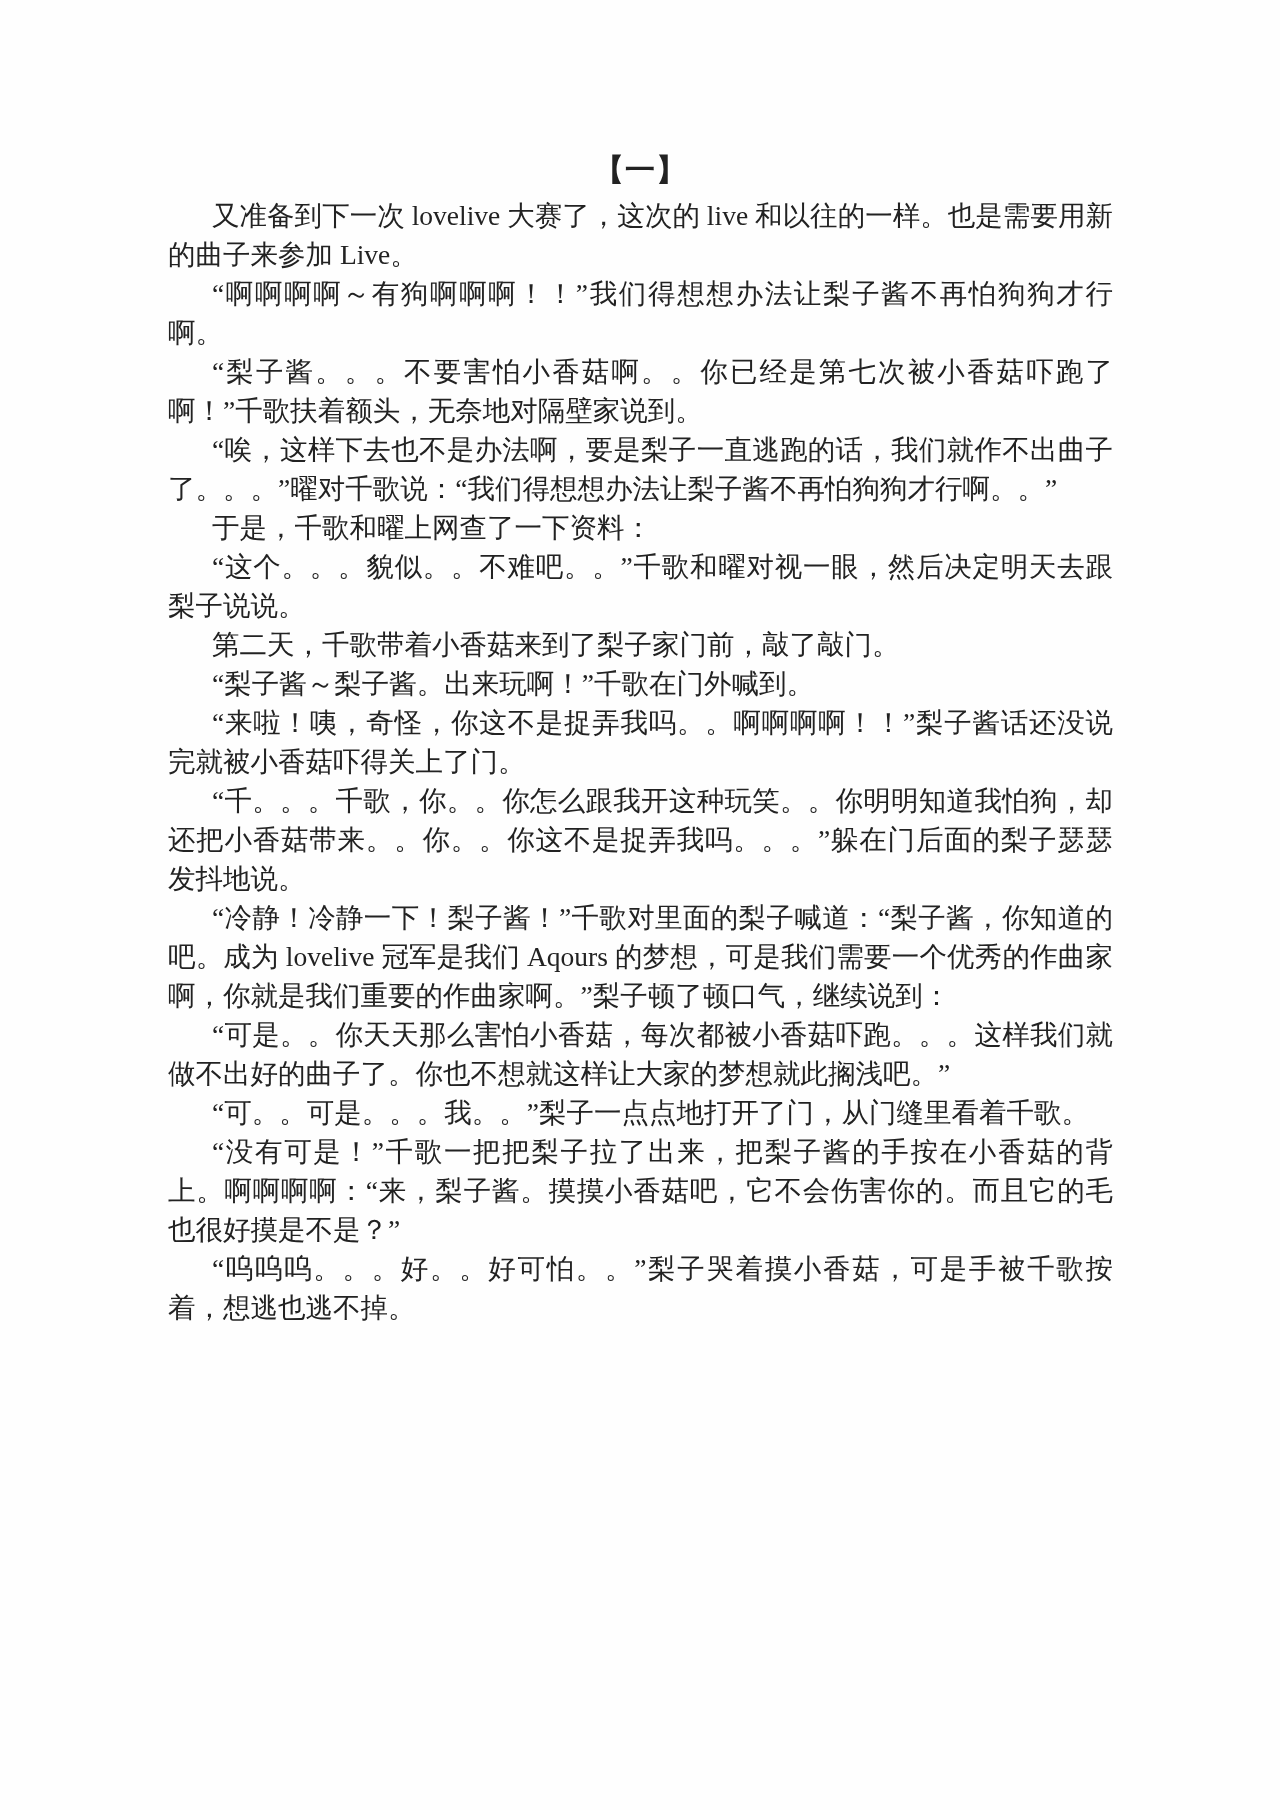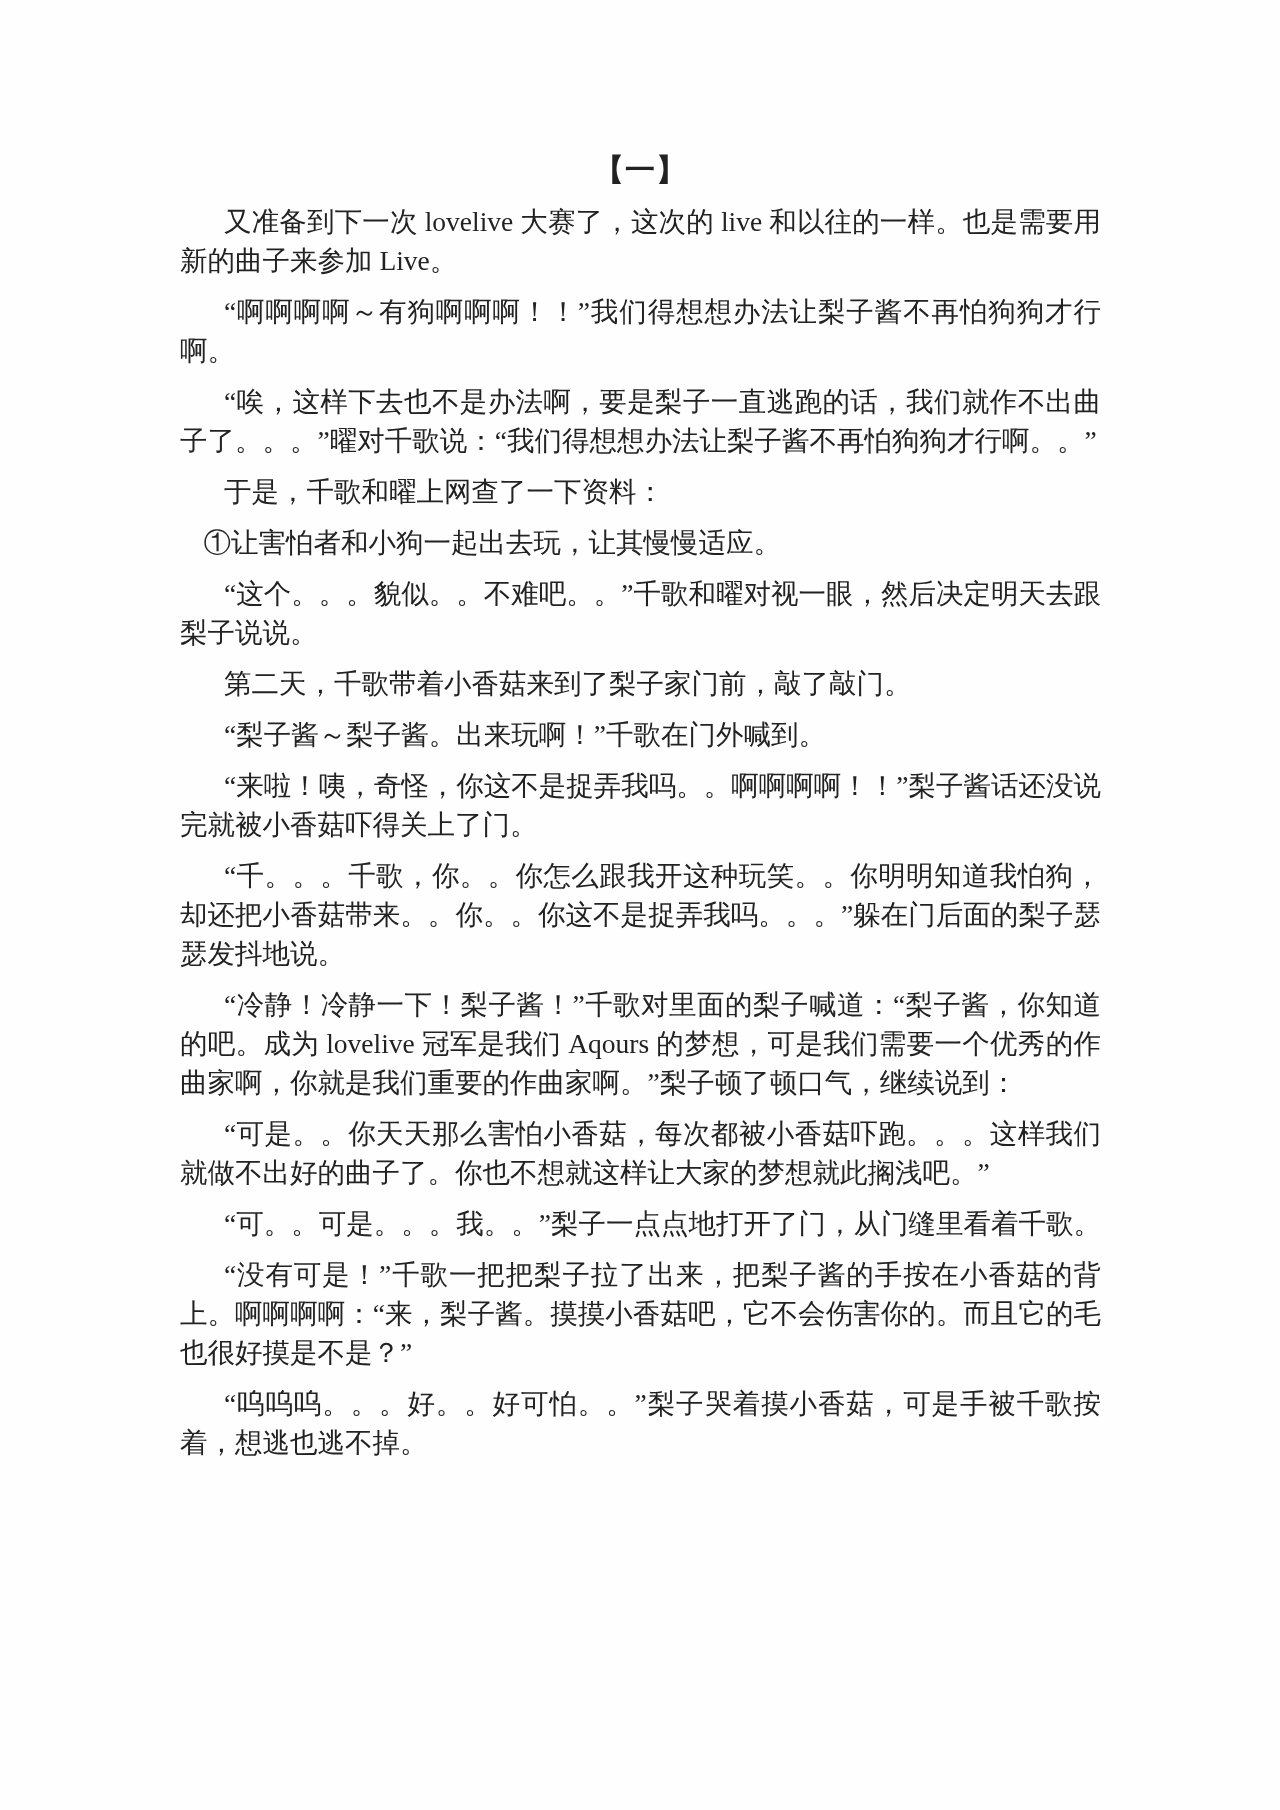--- a/index.html
+++ b/index.html
@@ -23,38 +23,38 @@
   }
   .section-title {
     text-align: center;
     font-size: 30px;
     font-weight: 700;
     margin: 0 0 6px 0;
     line-height: 40px;
     letter-spacing: 1px;
   }
   .story p {
-    margin: 12px;
+    margin: 0;
     text-indent: 1.6em;
   }
   .story p.small-indent {
     text-indent: 0.85em;
   }
 </style>
 </head>
 <body>
 
 <div class="page">
   <h1 class="section-title">【一】</h1>
   <div class="story">
     <p>又准备到下一次 lovelive 大赛了，这次的 live 和以往的一样。也是需要用新的曲子来参加 Live。</p>
     <p>“啊啊啊啊～有狗啊啊啊！！”我们得想想办法让梨子酱不再怕狗狗才行啊。</p>
+    <p>“梨子酱。。。不要害怕小香菇啊。。你已经是第七次被小香菇吓跑了啊！”千歌扶着额头，无奈地对隔壁家说到。</p>
     <p>“唉，这样下去也不是办法啊，要是梨子一直逃跑的话，我们就作不出曲子了。。。”曜对千歌说：“我们得想想办法让梨子酱不再怕狗狗才行啊。。”</p>
     <p>于是，千歌和曜上网查了一下资料：</p>
-    <p class="small-indent">①让害怕者和小狗一起出去玩，让其慢慢适应。</p>
     <p>“这个。。。貌似。。不难吧。。”千歌和曜对视一眼，然后决定明天去跟梨子说说。</p>
     <p>第二天，千歌带着小香菇来到了梨子家门前，敲了敲门。</p>
     <p>“梨子酱～梨子酱。出来玩啊！”千歌在门外喊到。</p>
     <p>“来啦！咦，奇怪，你这不是捉弄我吗。。啊啊啊啊！！”梨子酱话还没说完就被小香菇吓得关上了门。</p>
     <p>“千。。。千歌，你。。你怎么跟我开这种玩笑。。你明明知道我怕狗，却还把小香菇带来。。你。。你这不是捉弄我吗。。。”躲在门后面的梨子瑟瑟发抖地说。</p>
     <p>“冷静！冷静一下！梨子酱！”千歌对里面的梨子喊道：“梨子酱，你知道的吧。成为 lovelive 冠军是我们 Aqours 的梦想，可是我们需要一个优秀的作曲家啊，你就是我们重要的作曲家啊。”梨子顿了顿口气，继续说到：</p>
     <p>“可是。。你天天那么害怕小香菇，每次都被小香菇吓跑。。。这样我们就做不出好的曲子了。你也不想就这样让大家的梦想就此搁浅吧。”</p>
     <p>“可。。可是。。。我。。”梨子一点点地打开了门，从门缝里看着千歌。</p>
     <p>“没有可是！”千歌一把把梨子拉了出来，把梨子酱的手按在小香菇的背上。啊啊啊啊：“来，梨子酱。摸摸小香菇吧，它不会伤害你的。而且它的毛也很好摸是不是？”</p>
     <p>“呜呜呜。。。好。。好可怕。。”梨子哭着摸小香菇，可是手被千歌按着，想逃也逃不掉。</p>

